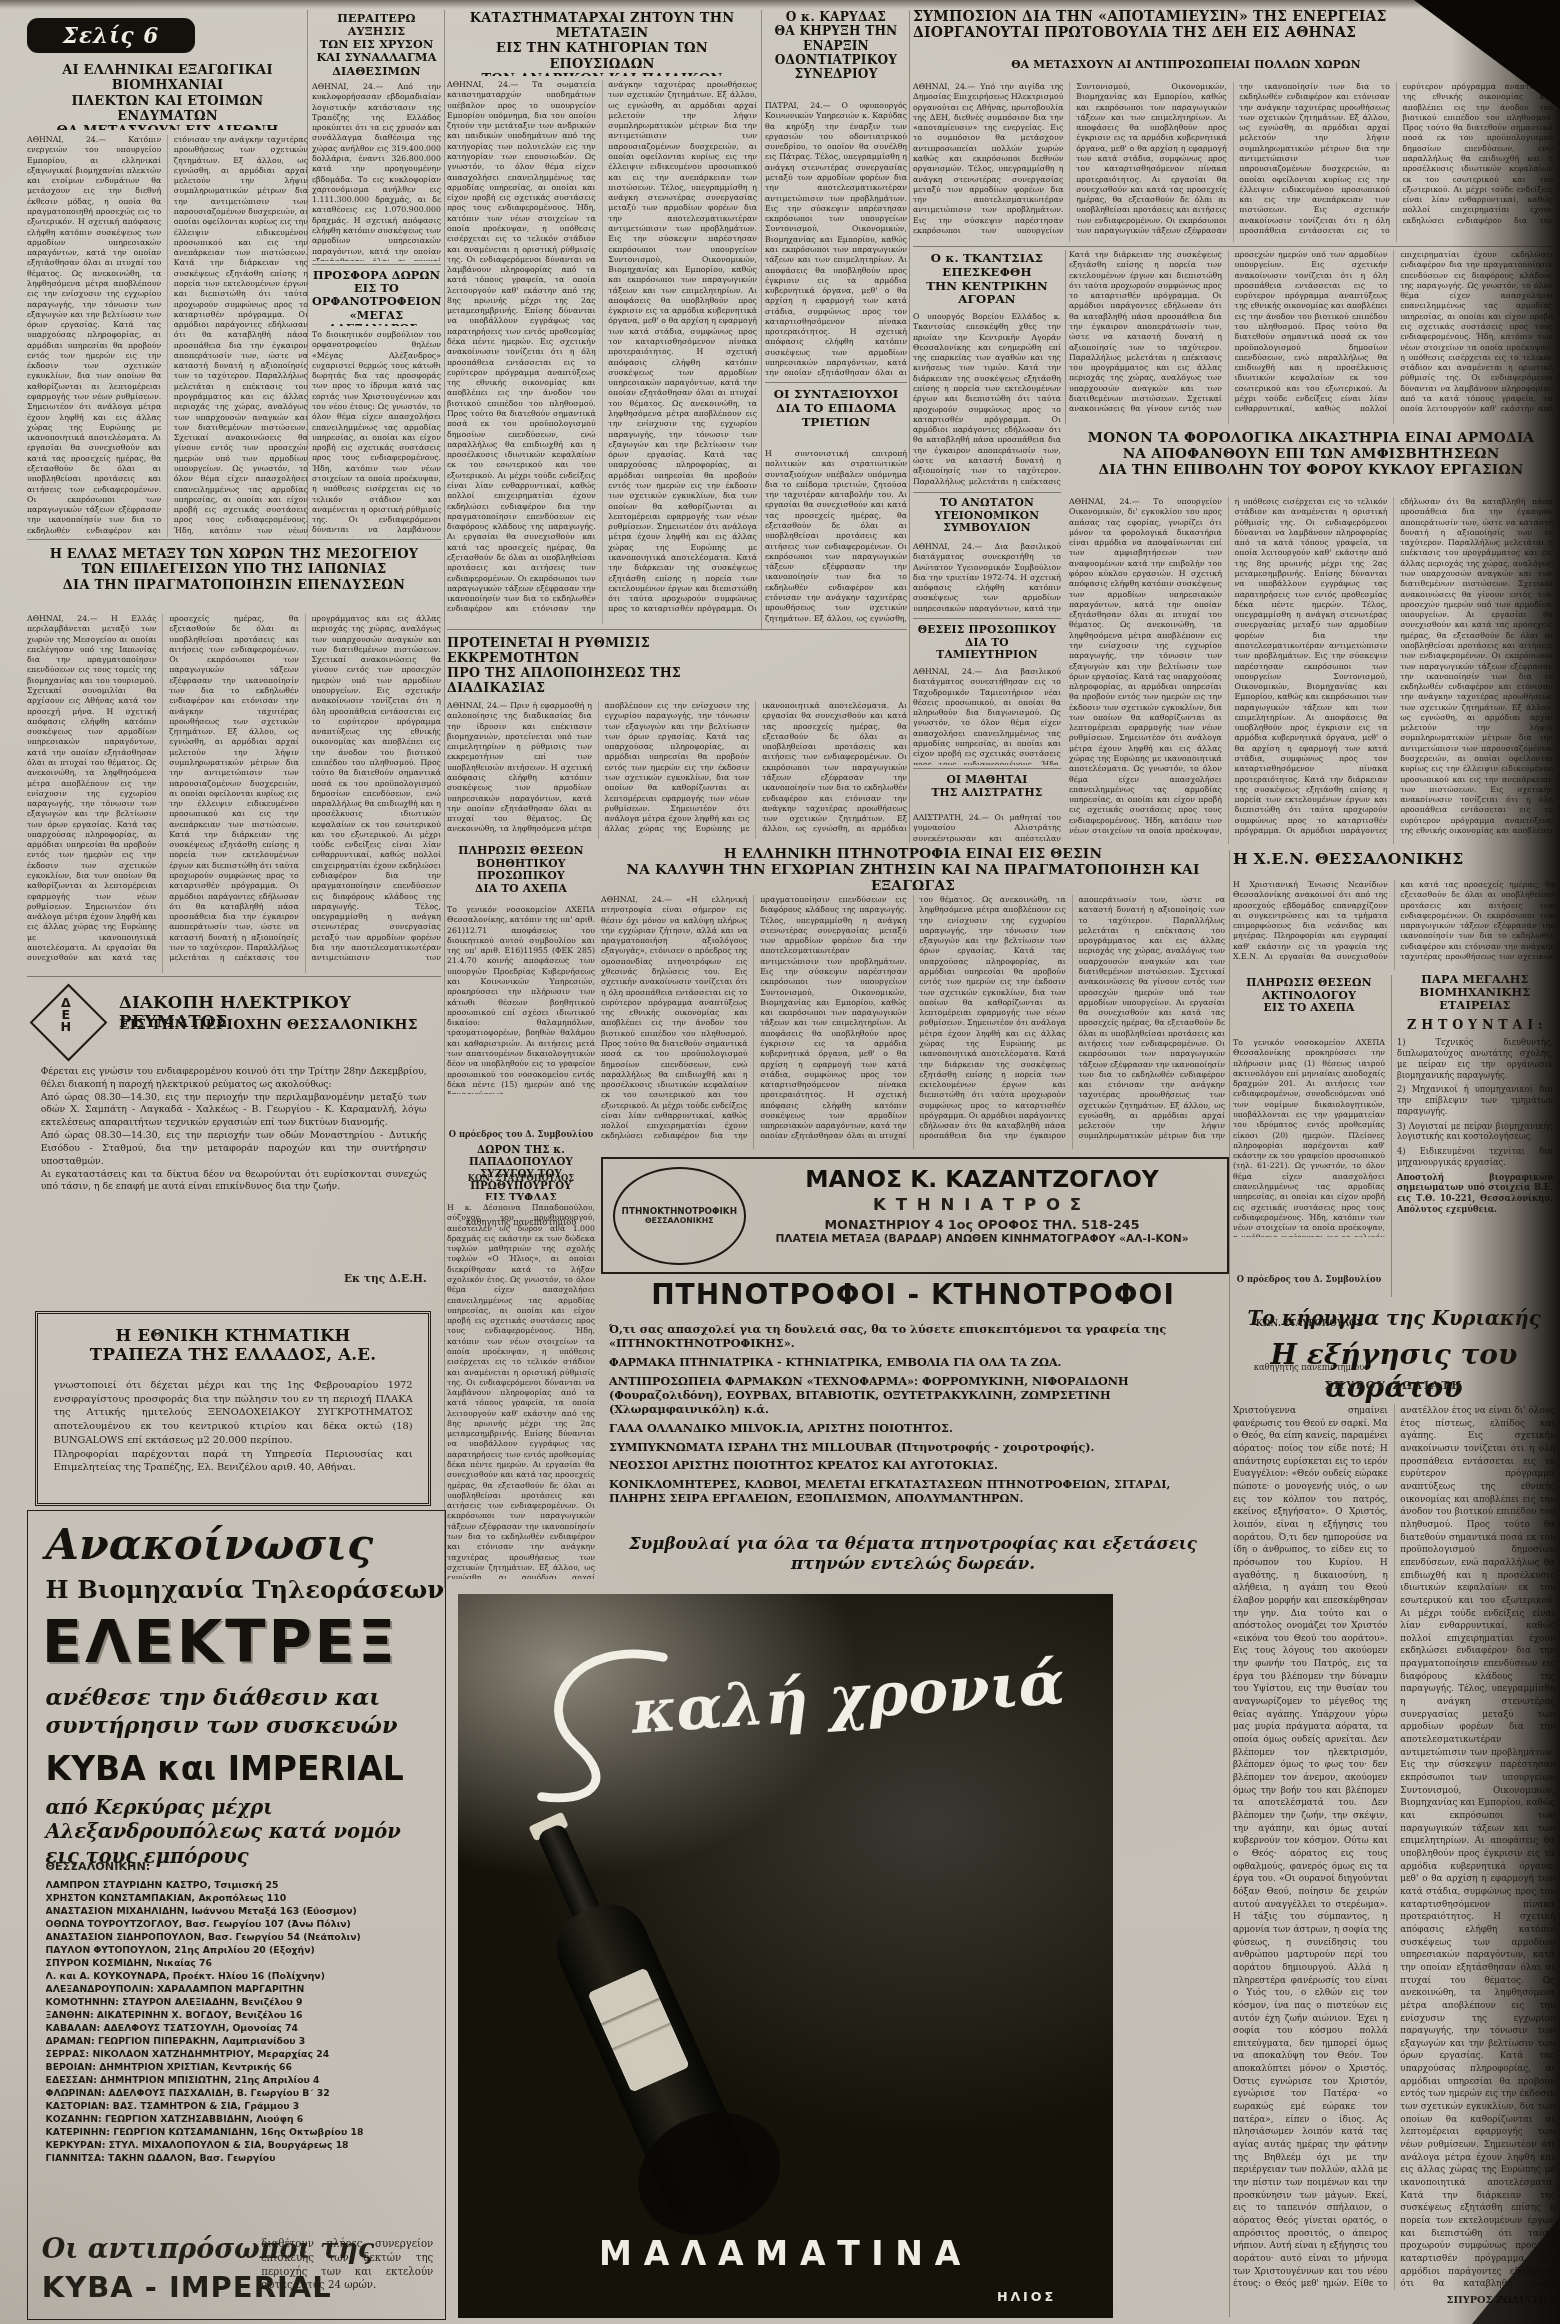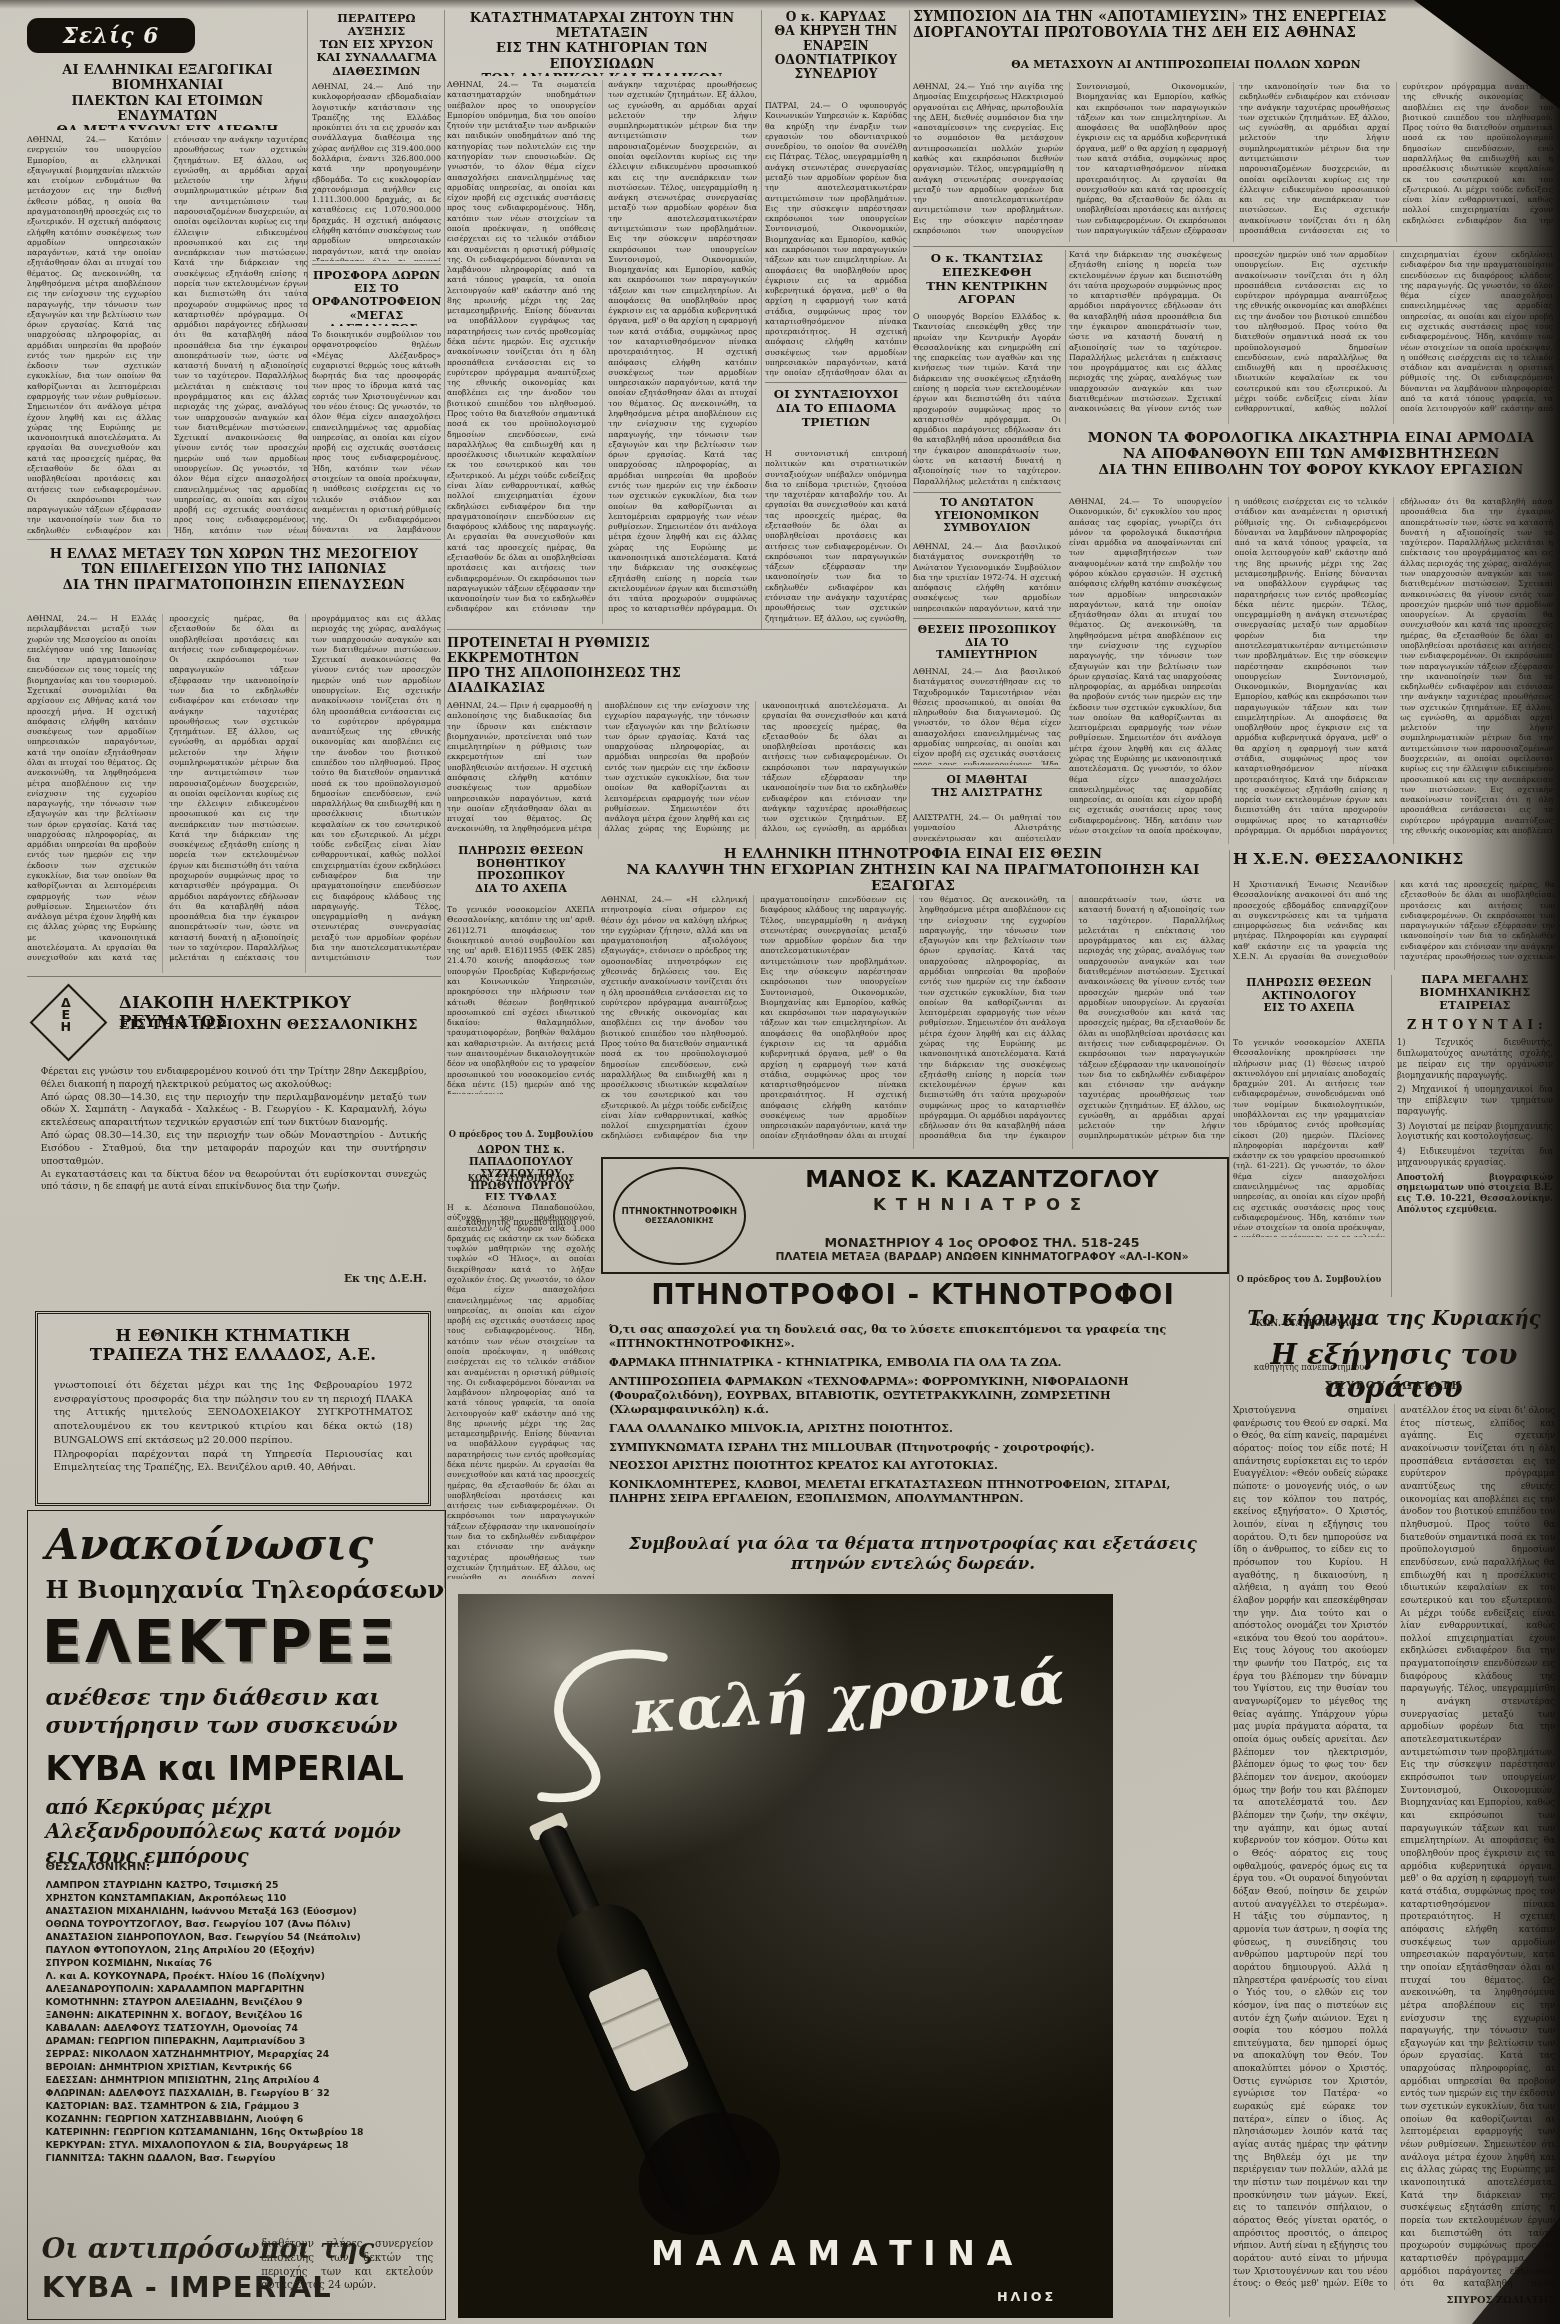--- a/index.html
+++ b/index.html
@@ -40,22 +40,22 @@
       clip-path:polygon(100% 0,100% 100%,0 100%);opacity:.85;}
   .shade-top{position:absolute;left:0;top:0;width:100%;height:8.8px;pointer-events:none;
       background:linear-gradient(rgba(22,17,11,.5),transparent);}
   .mal{position:absolute;left:458px;top:1594px;width:655px;height:724px;overflow:hidden;
       background:
         radial-gradient(410px 293px at 16% 10%, #8d887c, rgba(45,42,35,0) 72%),
         radial-gradient(546px 410px at 72% 32%, #3b3831, rgba(0,0,0,0) 75%),
         #151309;}
   .mal-script{position:absolute;left:146px;top:68px;width:488px;text-align:center;
       font:italic 700 60px "DejaVu Serif",serif;color:#f1eee4;transform:rotate(-4deg);}
-  .mal-brand{position:absolute;left:16px;bottom:45px;width:100%;text-align:center;
-      font:700 33px "DejaVu Sans",sans-serif;color:#efece2;letter-spacing:11.7px;padding-left:36px;}
+  .mal-brand{position:absolute;left:0;bottom:45px;width:100%;text-align:center;
+      font:700 33px "DejaVu Sans",sans-serif;color:#efece2;letter-spacing:11.7px;}
   .mal-maker{position:absolute;right:57px;bottom:13.7px;font:700 12.7px "DejaVu Sans",sans-serif;color:#e9e5d8;letter-spacing:2.9px;}
   .bottle{position:absolute;left:117px;top:215px;width:127px;height:429px;transform:rotate(-24deg);}
   .b-neck{position:absolute;left:47px;top:0;width:29px;height:113px;border-radius:9.8px 9.8px 0 0;
       background:linear-gradient(to right,#070705,#2a2820 50%,#070705);}
   .b-cap{position:absolute;left:43px;top:-9.8px;width:37px;height:15.6px;background:#d9d3c2;border-radius:3.9px;}
   .b-body{position:absolute;left:15.6px;top:90px;width:92px;height:322px;border-radius:39px 39px 25px 25px;
       background:linear-gradient(to right,#060604,#262419 45%,#060604);}
   .b-label{position:absolute;left:29px;top:166px;width:64px;height:109px;background:#ddd8c9;border-radius:5.9px;opacity:.93;
       background-image:linear-gradient(transparent 30%, rgba(60,55,40,.5) 31%, transparent 34%, transparent 55%, rgba(60,55,40,.4) 56%, transparent 59%);}
   .hand{position:absolute;left:-5.9px;top:322px;width:146px;height:117px;background:#0a0806;border-radius:50%;opacity:.9;}
@@ -224,21 +224,21 @@
   </div>
 
   <div class="box1" style="left:601px;top:1157px;width:624px;height:113px;">
     <div class="oval" style="left:9.8px;top:7.8px;width:129px;height:94px;">
       <div class="sans" style="font-weight:800;font-size:8.8px;">ΠΤΗΝΟΚΤΗΝΟΤΡΟΦΙΚΗ</div>
       <div class="sans" style="font-weight:700;font-size:7.8px;">ΘΕΣΣΑΛΟΝΙΚΗΣ</div>
     </div>
     <div class="abs ctr" style="left:146px;top:5.9px;width:466px;">
       <div class="sans" style="font-weight:800;font-size:23.4px;color:#14110c;">ΜΑΝΟΣ Κ. ΚΑΖΑΝΤΖΟΓΛΟΥ</div>
       <div class="sans" style="font-weight:700;font-size:16.6px;letter-spacing:9.8px;margin-top:2px;">ΚΤΗΝΙΑΤΡΟΣ</div>
-      <div class="sans" style="font-weight:700;font-size:12.7px;margin-top:21px;">ΜΟΝΑΣΤΗΡΙΟΥ 4  1ος ΟΡΟΦΟΣ  ΤΗΛ. 518-245</div>
+      <div class="sans" style="font-weight:700;font-size:12.7px;margin-top:3px;">ΜΟΝΑΣΤΗΡΙΟΥ 4  1ος ΟΡΟΦΟΣ  ΤΗΛ. 518-245</div>
       <div class="sans" style="font-weight:700;font-size:10.7px;margin-top:0;">ΠΛΑΤΕΙΑ ΜΕΤΑΞΑ (ΒΑΡΔΑΡ) ΑΝΩΘΕΝ ΚΙΝΗΜΑΤΟΓΡΑΦΟΥ «ΑΛ-Ι-ΚΟΝ»</div>
     </div>
   </div>
 
   <div class="hd ctr sans" style="left:601px;top:1278px;width:624px;height:39px;font-size:28px;letter-spacing:1px;">ΠΤΗΝΟΤΡΟΦΟΙ - ΚΤΗΝΟΤΡΟΦΟΙ</div>
   <div class="abs" style="left:609px;top:1322px;width:609px;height:205px;overflow:hidden;">
       <div class="pt-line">Ό,τι σας απασχολεί για τη δουλειά σας, θα το λύσετε επισκεπτόμενοι τα γραφεία της «ΠΤΗΝΟΚΤΗΝΟΤΡΟΦΙΚΗΣ».</div>
       <div class="pt-line">ΦΑΡΜΑΚΑ ΠΤΗΝΙΑΤΡΙΚΑ - ΚΤΗΝΙΑΤΡΙΚΑ, ΕΜΒΟΛΙΑ ΓΙΑ ΟΛΑ ΤΑ ΖΩΑ.</div>
       <div class="pt-line">ΑΝΤΙΠΡΟΣΩΠΕΙΑ ΦΑΡΜΑΚΩΝ «ΤΕΧΝΟΦΑΡΜΑ»: ΦΟΡΡΟΜΥΚΙΝΗ, ΝΙΦΟΡΑΙΔΟΝΗ (Φουραζολιδόνη), ΕΟΥΡΒΑΧ, ΒΙΤΑΒΙΟΤΙΚ, ΟΞΥΤΕΤΡΑΚΥΚΛΙΝΗ, ΖΩΜΡΣΕΤΙΝΗ (Χλωραμφαινικόλη) κ.ά.</div>
       <div class="pt-line">ΓΑΛΑ ΟΛΛΑΝΔΙΚΟ MILVOK.IA, ΑΡΙΣΤΗΣ ΠΟΙΟΤΗΤΟΣ.</div>

